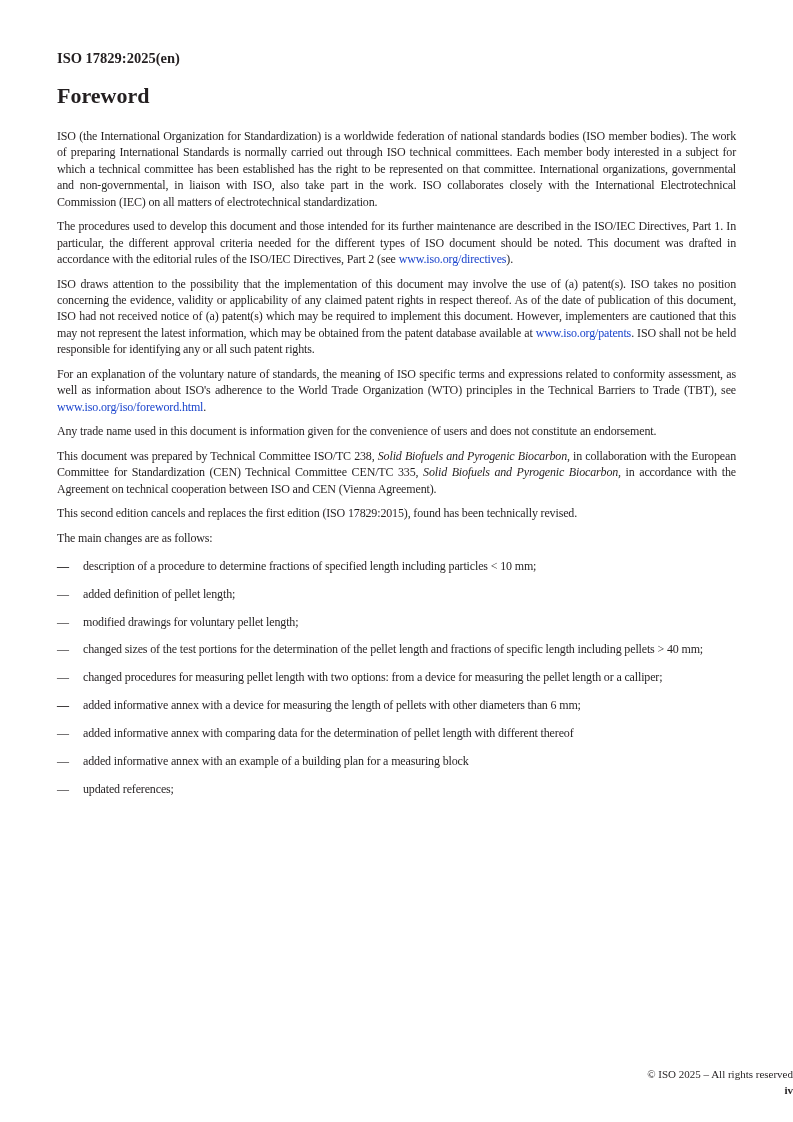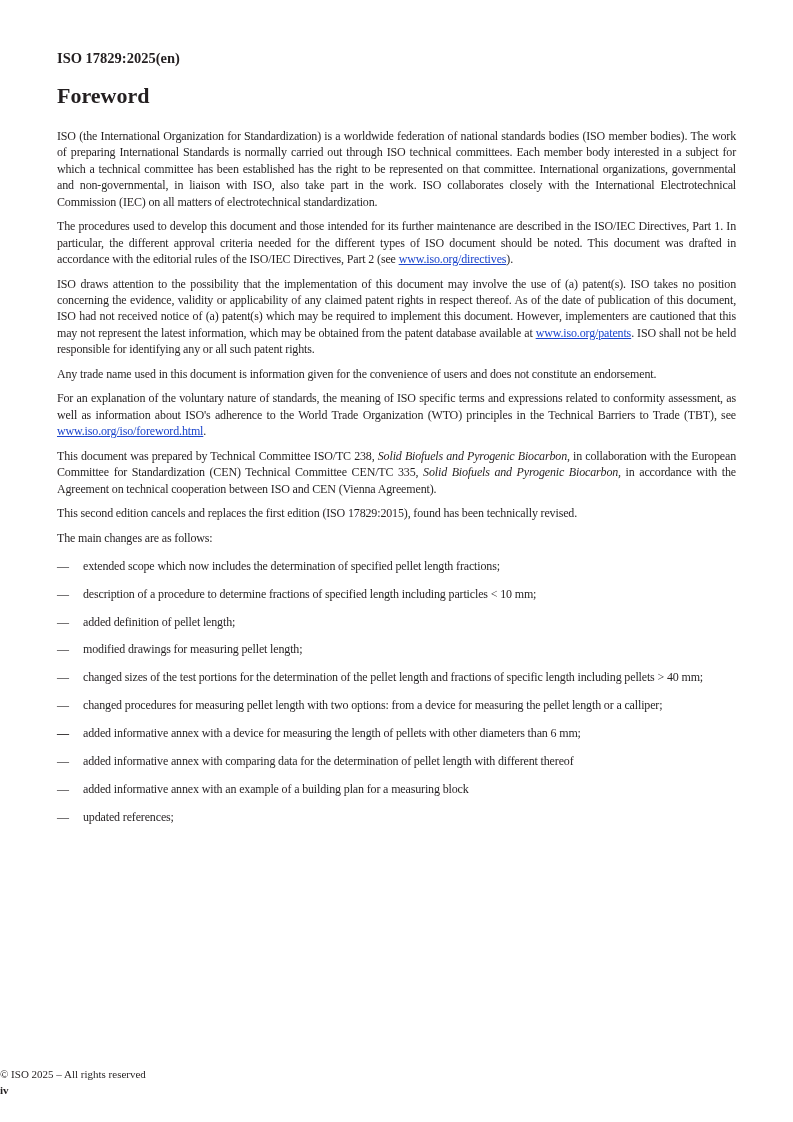--- a/index.html
+++ b/index.html
@@ -5,57 +5,57 @@
   html, body { margin: 0; padding: 0; background: #ffffff; }
   body { width: 793px; height: 1122px; position: relative; overflow: hidden;
          font-family: "Liberation Serif", "DejaVu Serif", serif; color: #231f20; }
   .page { position: absolute; left: 57px; top: 0; width: 679px; }
   .doc-id { position: absolute; left: 0; width: 679px; top: 50px; text-align: left;
             font-weight: bold; font-size: 14.5px; }
   .title { position: absolute; left: 0; top: 83px; font-size: 22px; font-weight: bold; margin: 0; text-align: center; }
   .body { position: absolute; left: 0; top: 128px; width: 679px; font-size: 12px; line-height: 16.4px;
           text-align: justify; letter-spacing: -0.15px; }
   .body p { margin: 0 0 8.2px 0; }
-  a.link { color: #1a44cc; text-decoration: underline; }
+  a.link { color: #1a44cc; }
   ul.changes { list-style: none; margin: 0; padding: 0; }
   ul.changes li { position: relative; padding-left: 26px; margin: 0 0 11.5px 0; }
   ul.changes li .dash { position: absolute; left: 0; top: 0; }
-  .footer { position: absolute; left: 0; width: 793px; top: 1066px; text-align: left;
+  .footer { position: absolute; left: 0; width: 793px; top: 1066px; text-align: right;
             font-size: 11px; line-height: 16px; }
   .footer .pg { font-size: 11px; font-weight: bold; }
 </style>
 </head>
 <body>
 
 <div class="page">
   <div class="doc-id">ISO 17829:2025(en)</div>
   <h1 class="title">Foreword</h1>
 
   <div class="body">
     <p>ISO (the International Organization for Standardization) is a worldwide federation of national standards bodies (ISO member bodies). The work of preparing International Standards is normally carried out through ISO technical committees. Each member body interested in a subject for which a technical committee has been established has the right to be represented on that committee. International organizations, governmental and non-governmental, in liaison with ISO, also take part in the work. ISO collaborates closely with the International Electrotechnical Commission (IEC) on all matters of electrotechnical standardization.</p>
 
     <p><span>The procedures used to develop this document and those intended for its further maintenance are described in the ISO/IEC Directives, Part 1. In particular, the different approval criteria needed for the different types of ISO document should be noted. This document was drafted in accordance with the editorial rules of the ISO/IEC Directives, Part 2 (see </span><a class="link">www.iso.org/directives</a><span>).</span></p>
 
     <p><span>ISO draws attention to the possibility that the implementation of this document may involve the use of (a) patent(s). ISO takes no position concerning the evidence, validity or applicability of any claimed patent rights in respect thereof. As of the date of publication of this document, ISO had not received notice of (a) patent(s) which may be required to implement this document. However, implementers are cautioned that this may not represent the latest information, which may be obtained from the patent database available at </span><a class="link">www.iso.org/patents</a><span>. ISO shall not be held responsible for identifying any or all such patent rights.</span></p>
 
+    <p><span>For an explanation of the voluntary nature of standards, the meaning of ISO specific terms and expressions related to conformity assessment, as well as information about ISO's adherence to the World Trade Organization (WTO) principles in the Technical Barriers to Trade (TBT), see </span><a class="link">www.iso.org/iso/foreword.html</a><span>.</span></p>
+
     <p>Any trade name used in this document is information given for the convenience of users and does not constitute an endorsement.</p>
-
-    <p><span>For an explanation of the voluntary nature of standards, the meaning of ISO specific terms and expressions related to conformity assessment, as well as information about ISO's adherence to the World Trade Organization (WTO) principles in the Technical Barriers to Trade (TBT), see </span><a class="link">www.iso.org/iso/foreword.html</a><span>.</span></p>
 
     <p><span>This document was prepared by Technical Committee ISO/TC 238, </span><em>Solid Biofuels and Pyrogenic Biocarbon</em><span>, in collaboration with the European Committee for Standardization (CEN) Technical Committee CEN/TC 335, </span><em>Solid Biofuels and Pyrogenic Biocarbon,</em><span> in accordance with the Agreement on technical cooperation between ISO and CEN (Vienna Agreement).</span></p>
 
     <p>This second edition cancels and replaces the first edition (ISO 17829:2015), found has been technically revised.</p>
 
     <p style="margin-bottom:11.5px">The main changes are as follows:</p>
 
     <ul class="changes">
-      <li><span class="dash">—</span><span>extended scope which now includes the determination of specified pellet length fractions;</span></li>
+      <li><span class="dash">—</span></li>
       <li><span class="dash">—</span><span>description of a procedure to determine fractions of specified length including particles &lt; 10 mm;</span></li>
       <li><span class="dash">—</span><span>added definition of pellet length;</span></li>
-      <li><span class="dash">—</span><span>modified drawings for measuring pellet length;</span></li>
+      <li><span class="dash">—</span><span>modified drawings for voluntary pellet length;</span></li>
       <li><span class="dash">—</span><span>changed sizes of the test portions for the determination of the pellet length and fractions of specific length including pellets &gt; 40 mm;</span></li>
       <li><span class="dash">—</span><span>changed procedures for measuring pellet length with two options: from a device for measuring the pellet length or a calliper;</span></li>
       <li><span class="dash">—</span></li>
       <li><span class="dash">—</span><span>added informative annex with a device for measuring the length of pellets with other diameters than 6 mm;</span></li>
       <li><span class="dash">—</span><span>added informative annex with comparing data for the determination of pellet length with different thereof</span></li>
       <li><span class="dash">—</span><span>added informative annex with an example of a building plan for a measuring block</span></li>
       <li><span class="dash">—</span><span>updated references;</span></li>
     </ul>
   </div>
 </div>

